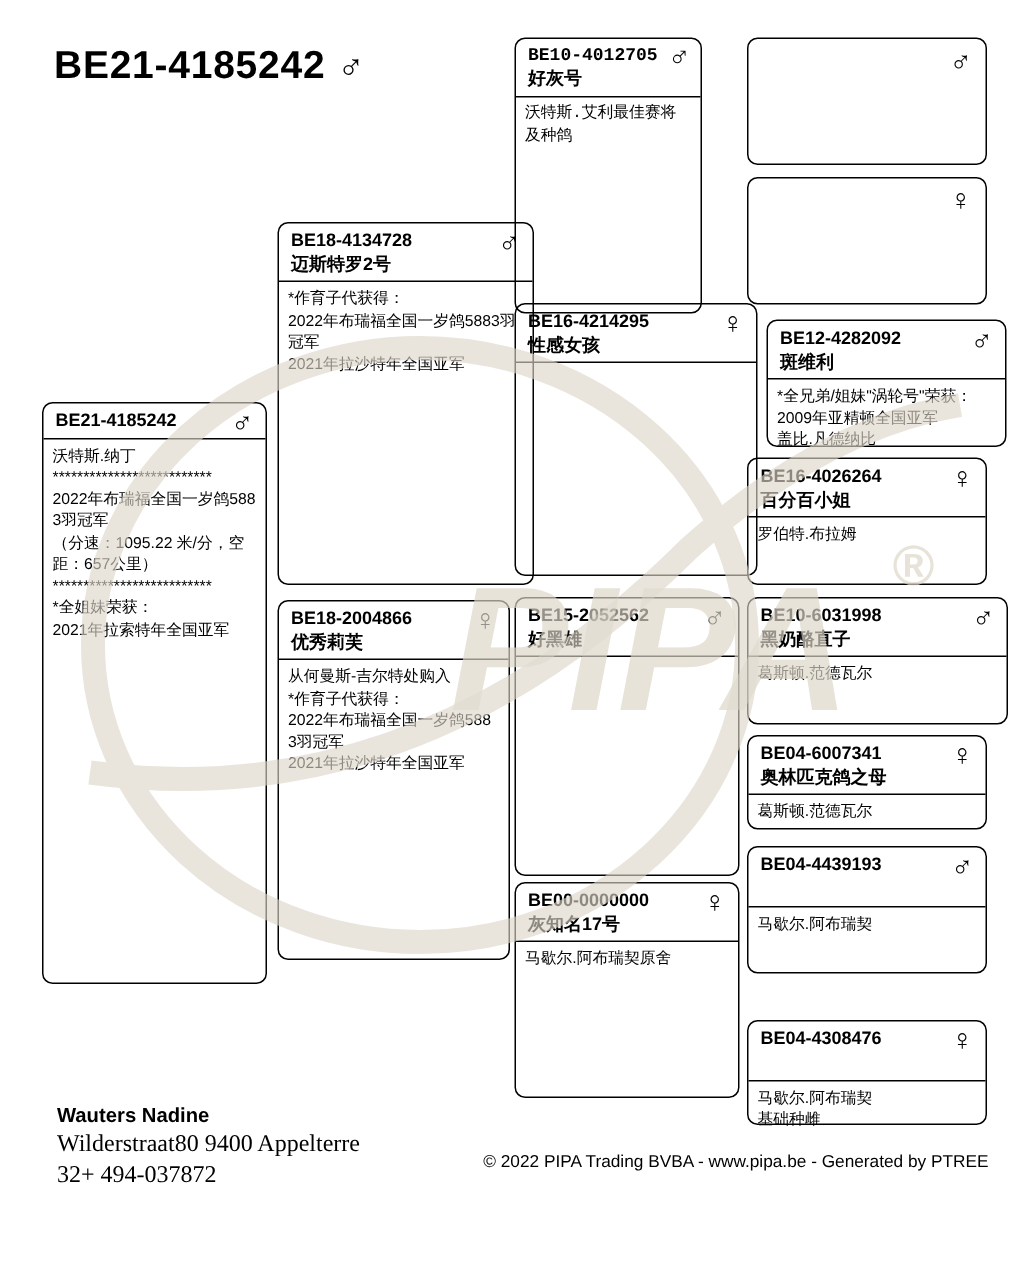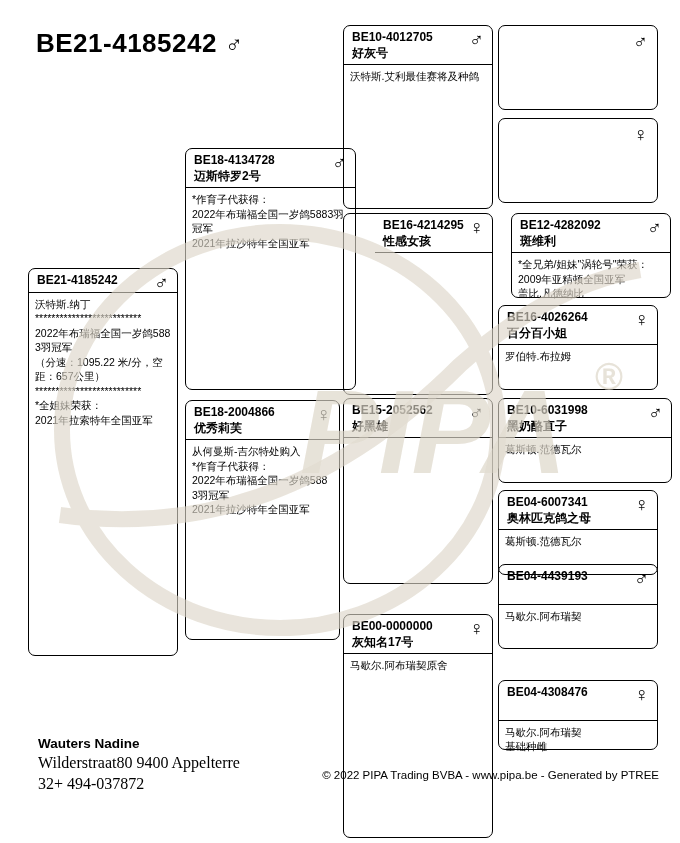--- a/index.html
+++ b/index.html
@@ -110,50 +110,50 @@
       <span class="sex">♀</span>
     </div>
     <div class="bbody">
       <div class="line">从何曼斯-吉尔特处购入</div>
       <div class="line">*作育子代获得：</div>
       <div class="line">2022年布瑞福全国一岁鸽5883羽冠军</div>
       <div class="line">2021年拉沙特年全国亚军</div>
     </div>
   </div>
 
-  <div class="box" style="left:343px;top:25px;width:150px;height:184px;">
+  <div class="box" style="left:343px;top:25px;width:125px;height:184px;font-family:Liberation Mono, monospace;">
     <div class="hdr">
       <div class="ring">BE10-4012705</div>
       <div class="pname">好灰号</div>
       <span class="sex">♂</span>
     </div>
     <div class="bbody">
       <div class="line">沃特斯.艾利最佳赛将及种鸽</div>
     </div>
   </div>
 
-  <div class="box" style="left:343px;top:213px;width:150px;height:182px;padding-left:31px;">
+  <div class="box" style="left:343px;top:202px;width:162px;height:182px;">
     <div class="hdr">
       <div class="ring">BE16-4214295</div>
       <div class="pname">性感女孩</div>
       <span class="sex">♀</span>
     </div>
     <div class="bbody"></div>
   </div>
 
   <div class="box" style="left:343px;top:398px;width:150px;height:186px;">
     <div class="hdr">
       <div class="ring">BE15-2052562</div>
       <div class="pname">好黑雄</div>
       <span class="sex">♂</span>
     </div>
     <div class="bbody"></div>
   </div>
 
-  <div class="box" style="left:343px;top:588px;width:150px;height:224px;margin-top:26px;">
+  <div class="box" style="left:343px;top:588px;width:150px;height:144px;">
     <div class="hdr">
       <div class="ring">BE00-0000000</div>
       <div class="pname">灰知名17号</div>
       <span class="sex">♀</span>
     </div>
     <div class="bbody">
       <div class="line">马歇尔.阿布瑞契原舍</div>
     </div>
   </div>
 
@@ -195,21 +195,21 @@
     <div class="hdr">
       <div class="ring">BE10-6031998</div>
       <div class="pname">黑奶酪直子</div>
       <span class="sex">♂</span>
     </div>
     <div class="bbody">
       <div class="line">葛斯顿.范德瓦尔</div>
     </div>
   </div>
 
-  <div class="box" style="left:498px;top:490px;width:160px;height:85px;">
+  <div class="box" style="left:498px;top:490px;width:160px;height:63px;">
     <div class="hdr">
       <div class="ring">BE04-6007341</div>
       <div class="pname">奥林匹克鸽之母</div>
       <span class="sex">♀</span>
     </div>
     <div class="bbody">
       <div class="line">葛斯顿.范德瓦尔</div>
     </div>
   </div>
 

